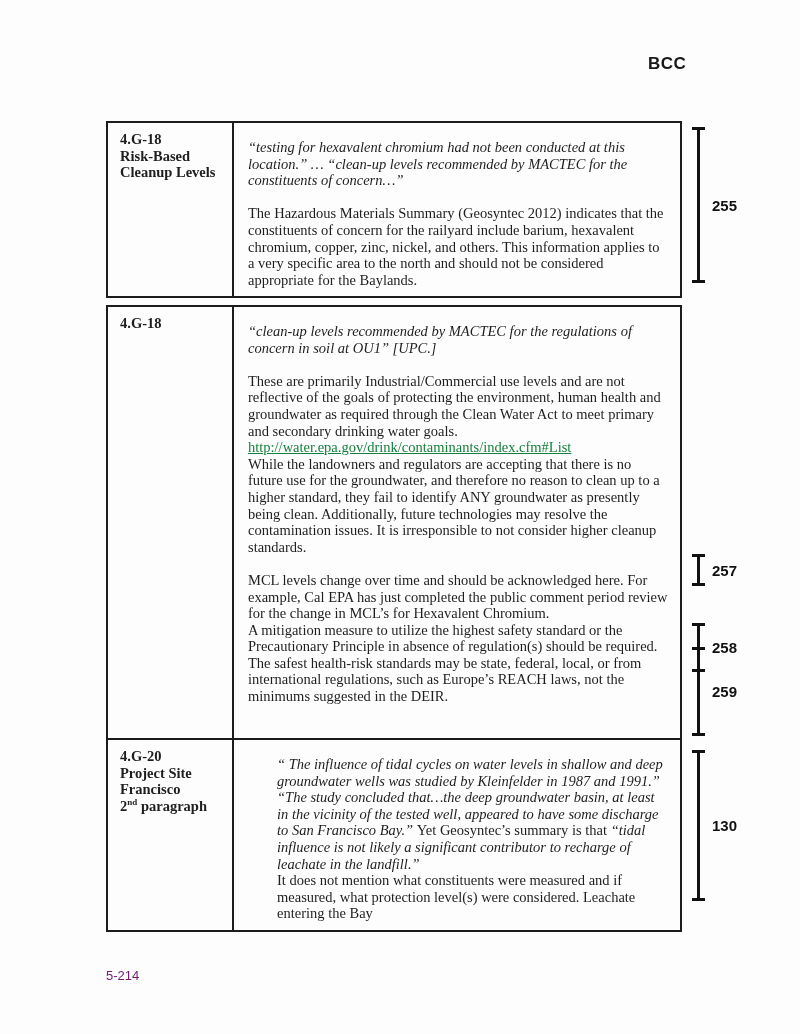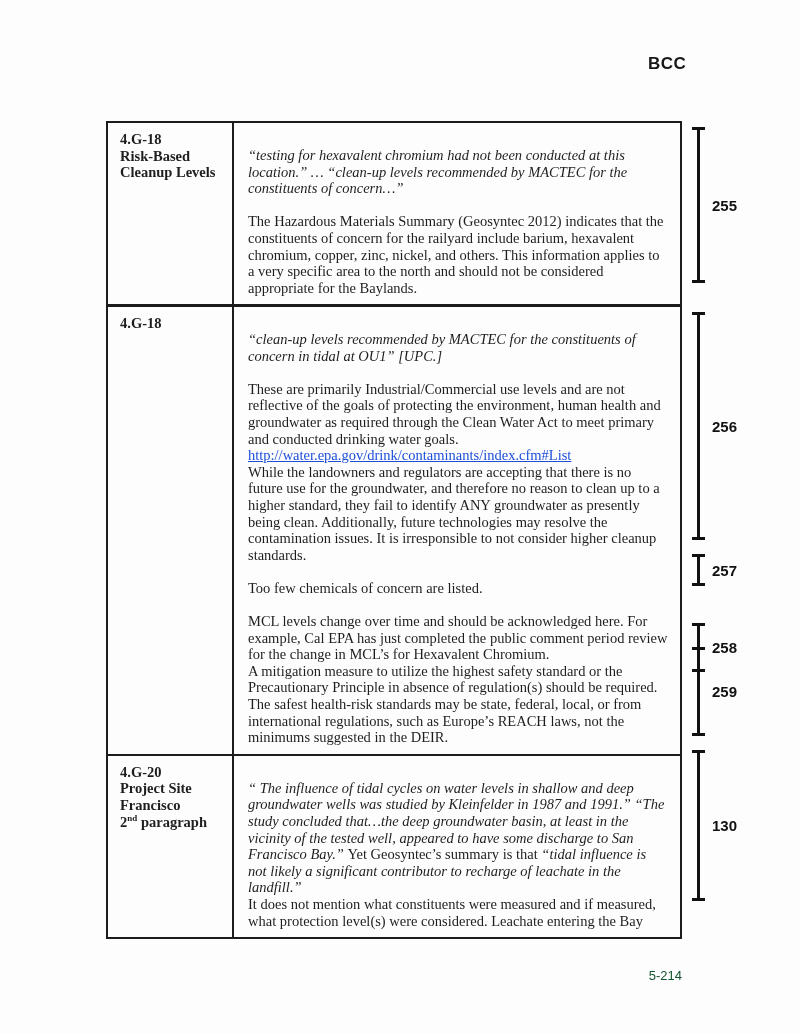--- a/index.html
+++ b/index.html
@@ -27,59 +27,59 @@
     box-sizing:border-box;
     background:#fdfdfd;
     display:flex; flex-direction:column;
   }
   #table-1 { top:121px; min-height:167px; }
   #table-2 { top:305px; min-height:600px; }
 
   .row { display:flex; flex:1; }
   .row + .row { border-top:2px solid #1c1c1c; }
   .row-tall { min-height:431px; }
-  .row-short { min-height:161px; }
+  .row-short { min-height:161px;gap:29px; }
 
   .cell { box-sizing:border-box; font-size:14.5px; line-height:16.6px; }
   .label-cell {
     flex:0 0 126px; width:126px;
     border-right:2px solid #1c1c1c;
     padding:8px 5px 0 12px;
     font-weight:bold;
   }
-  .body-cell { flex:1; padding:24px 12px 8px 14px; }
+  .body-cell { flex:1; padding:16px 12px 8px 14px; }
 
   .para { margin:0; }
   .para.gap { margin-top:16.6px; }
   .italic { font-style:italic; }
   .sup { vertical-align:super; font-size:0.62em; line-height:0; }
-  a.link { color:#1d4ed8; text-decoration:underline; cursor:pointer; }
+  a.link { color:#15803d; text-decoration:underline; cursor:pointer; }
 
   .bracket-group {
     position:absolute; left:692px;
     display:flex; align-items:center; gap:7px;justify-content:flex-end;
   }
   .bracket {
     height:100%; width:13px;
     border-top:3px solid #111; border-bottom:3px solid #111;
     box-sizing:border-box;
     display:flex; justify-content:center;
   }
   .bracket .stem { width:2.5px; background:#111; }
   .ref-num {
     font-family:"Liberation Sans", sans-serif;
     font-weight:bold; font-size:15px; color:#111;
     white-space:nowrap;
   }
 
   .page-number {
     position:absolute; top:968px; left:106px; width:576px;
-    text-align:right;
+    text-align:left;
     font-family:"Liberation Sans", sans-serif;
-    font-size:13px; color:#14532d;
+    font-size:13px; color:#701a75;
   }
 </style>
 </head>
 <body>
 
 <div class="page">
 
   <div class="doc-header">BCC</div>
 
   <div class="doc-table" id="table-1">
@@ -95,25 +95,24 @@
         </div>
     </div>
   </div>
 
   <div class="doc-table" id="table-2">
     <div class="row row-tall">
       <div class="cell label-cell">
           <div class="para"><span>4.G-18</span></div>
         </div>
       <div class="cell body-cell">
-          <div class="para"><span class="italic">“clean-up levels recommended by MACTEC for the constituents of concern in tidal at OU1” [UPC.]</span></div>
-          <div class="para gap"><span>These are primarily Industrial/Commercial use levels and are not reflective of the goals of protecting the environment, human health and groundwater as required through the Clean Water Act to meet primary and conducted drinking water goals.</span></div>
+          <div class="para"><span class="italic">“clean-up levels recommended by MACTEC for the regulations of concern in soil at OU1” [UPC.]</span></div>
+          <div class="para gap"><span>These are primarily Industrial/Commercial use levels and are not reflective of the goals of protecting the environment, human health and groundwater as required through the Clean Water Act to meet primary and secondary drinking water goals.</span></div>
           <div class="para"><a href="#" class="link">http://water.epa.gov/drink/contaminants/index.cfm#List</a></div>
           <div class="para"><span>While the landowners and regulators are accepting that there is no future use for the groundwater, and therefore no reason to clean up to a higher standard, they fail to identify ANY groundwater as presently being clean.  Additionally, future technologies may resolve the contamination issues. It is irresponsible to not consider higher cleanup standards.</span></div>
-          <div class="para gap"><span>Too few chemicals of concern are listed.</span></div>
           <div class="para gap"><span>MCL levels change over time and should be acknowledged here.  For example, Cal EPA has just completed the public comment period review for the change in MCL’s for Hexavalent Chromium.</span></div>
           <div class="para"><span>A mitigation measure to utilize the highest safety standard or the Precautionary Principle in absence of regulation(s) should be required.  The safest health-risk standards may be state, federal, local, or from international regulations, such as Europe’s REACH laws, not the minimums suggested in the DEIR.</span></div>
         </div>
     </div>
     <div class="row row-short">
       <div class="cell label-cell">
           <div class="para"><span>4.G-20</span></div>
           <div class="para"><span>Project Site</span></div>
           <div class="para"><span>Francisco</span></div>
           <div class="para"><span>2</span><span class="sup">nd</span><span> paragraph</span></div>
@@ -125,26 +124,20 @@
     </div>
   </div>
 
   <div class="bracket-group" style="top:127px; height:156px">
     <div class="bracket">
         <div class="stem"></div>
       </div>
     <div class="ref-num">255</div>
   </div>
 
-  <div class="bracket-group" style="top:312px; height:228px">
-    <div class="bracket">
-        <div class="stem"></div>
-      </div>
-    <div class="ref-num">256</div>
-  </div>
 
   <div class="bracket-group" style="top:554px; height:32px">
     <div class="bracket">
         <div class="stem"></div>
       </div>
     <div class="ref-num">257</div>
   </div>
 
   <div class="bracket-group" style="top:623px; height:49px">
     <div class="bracket">

